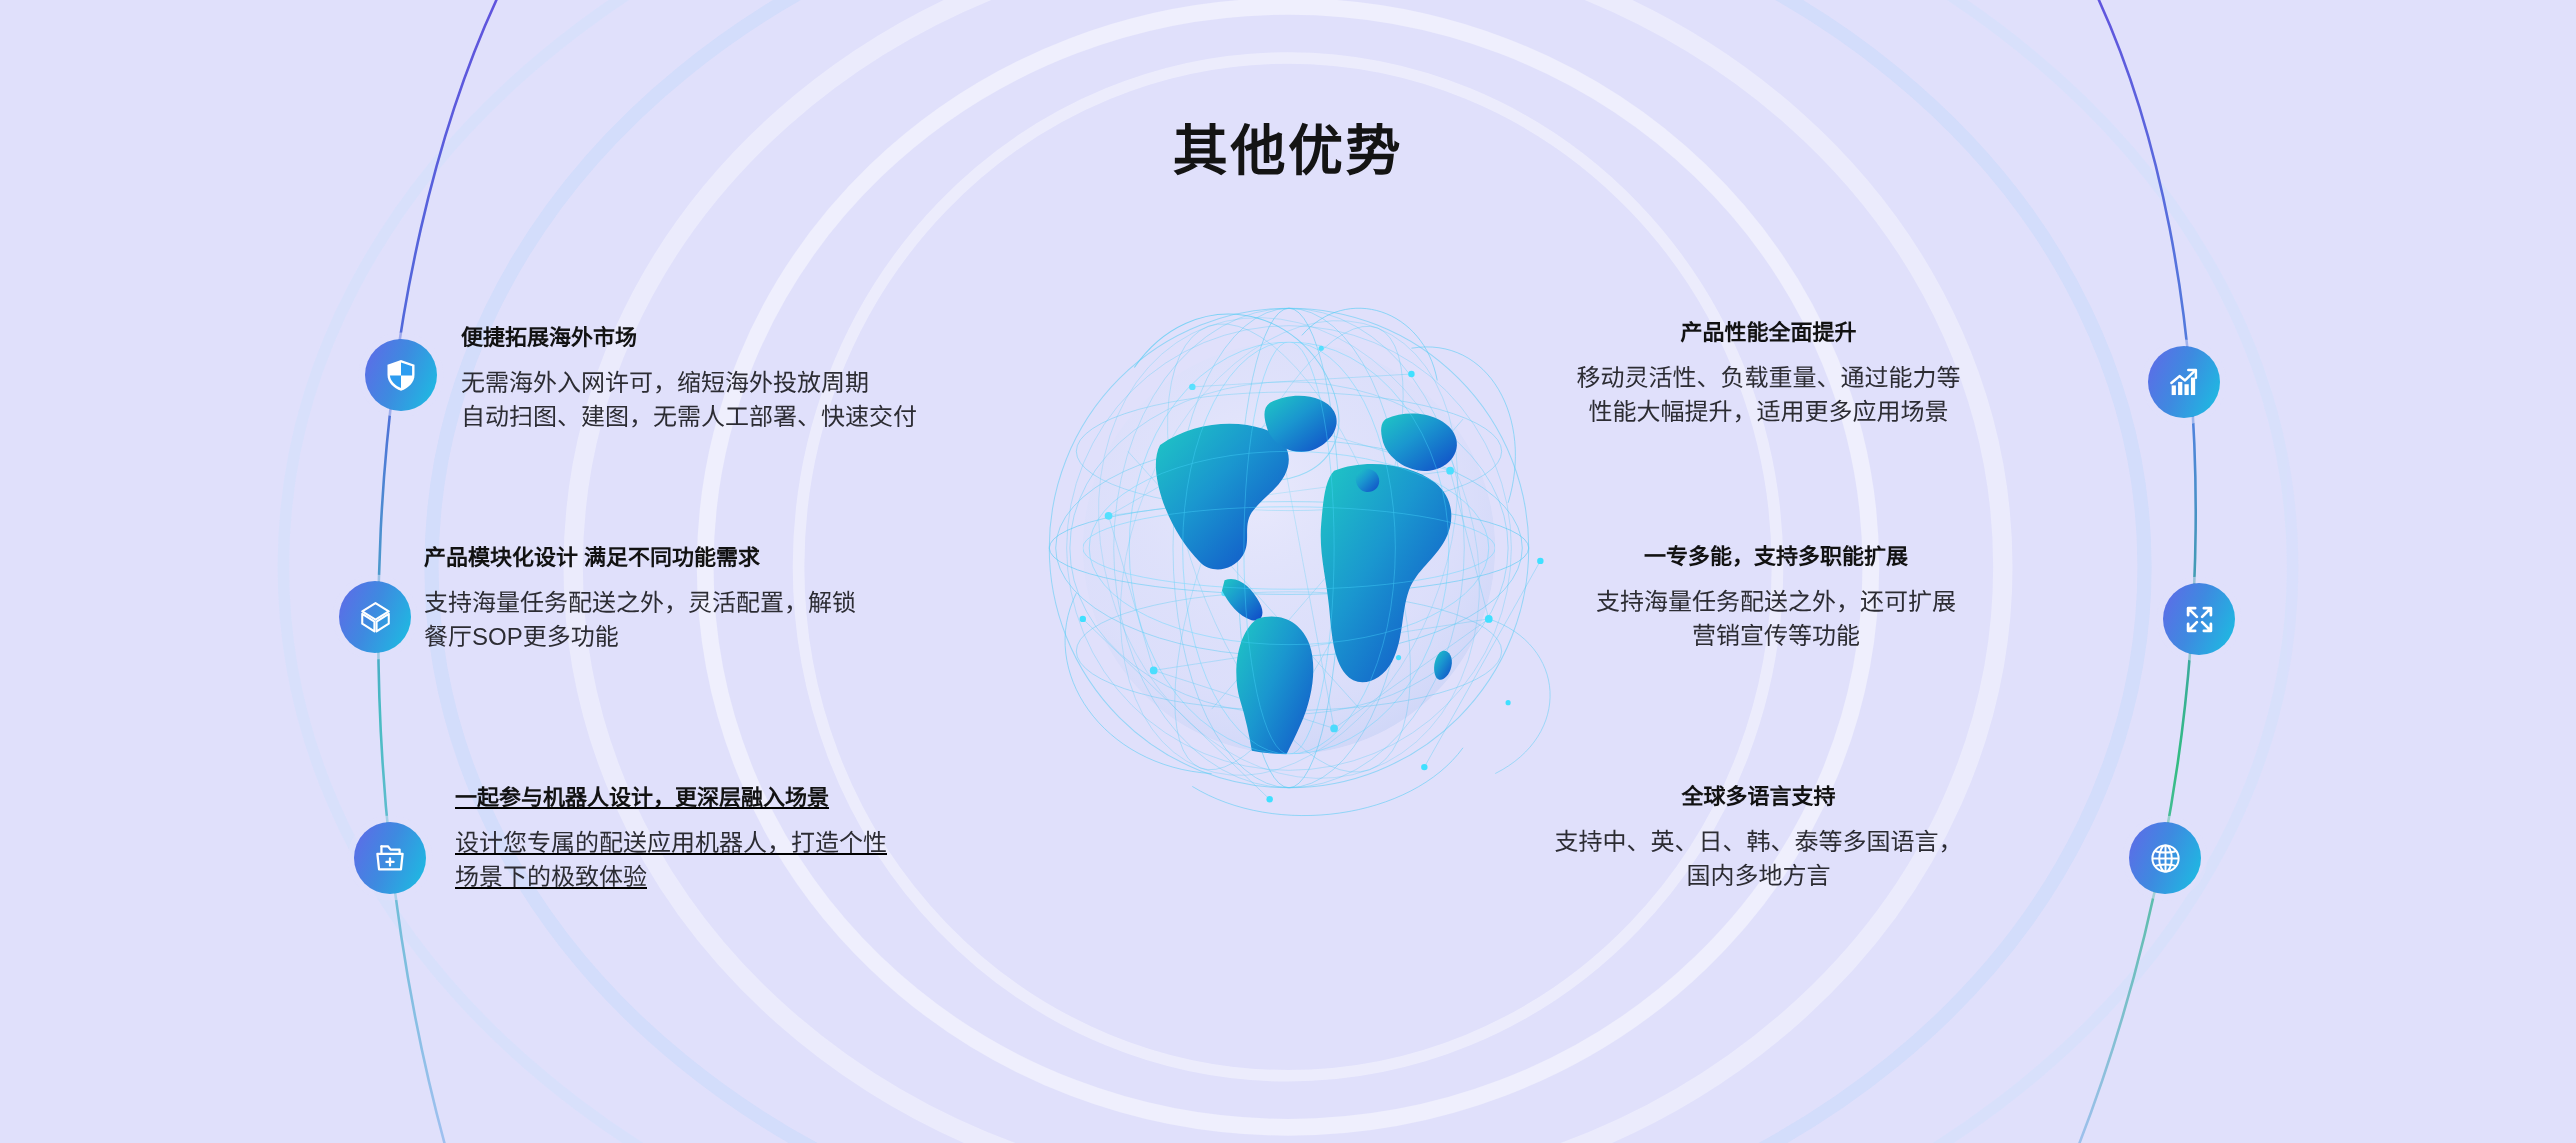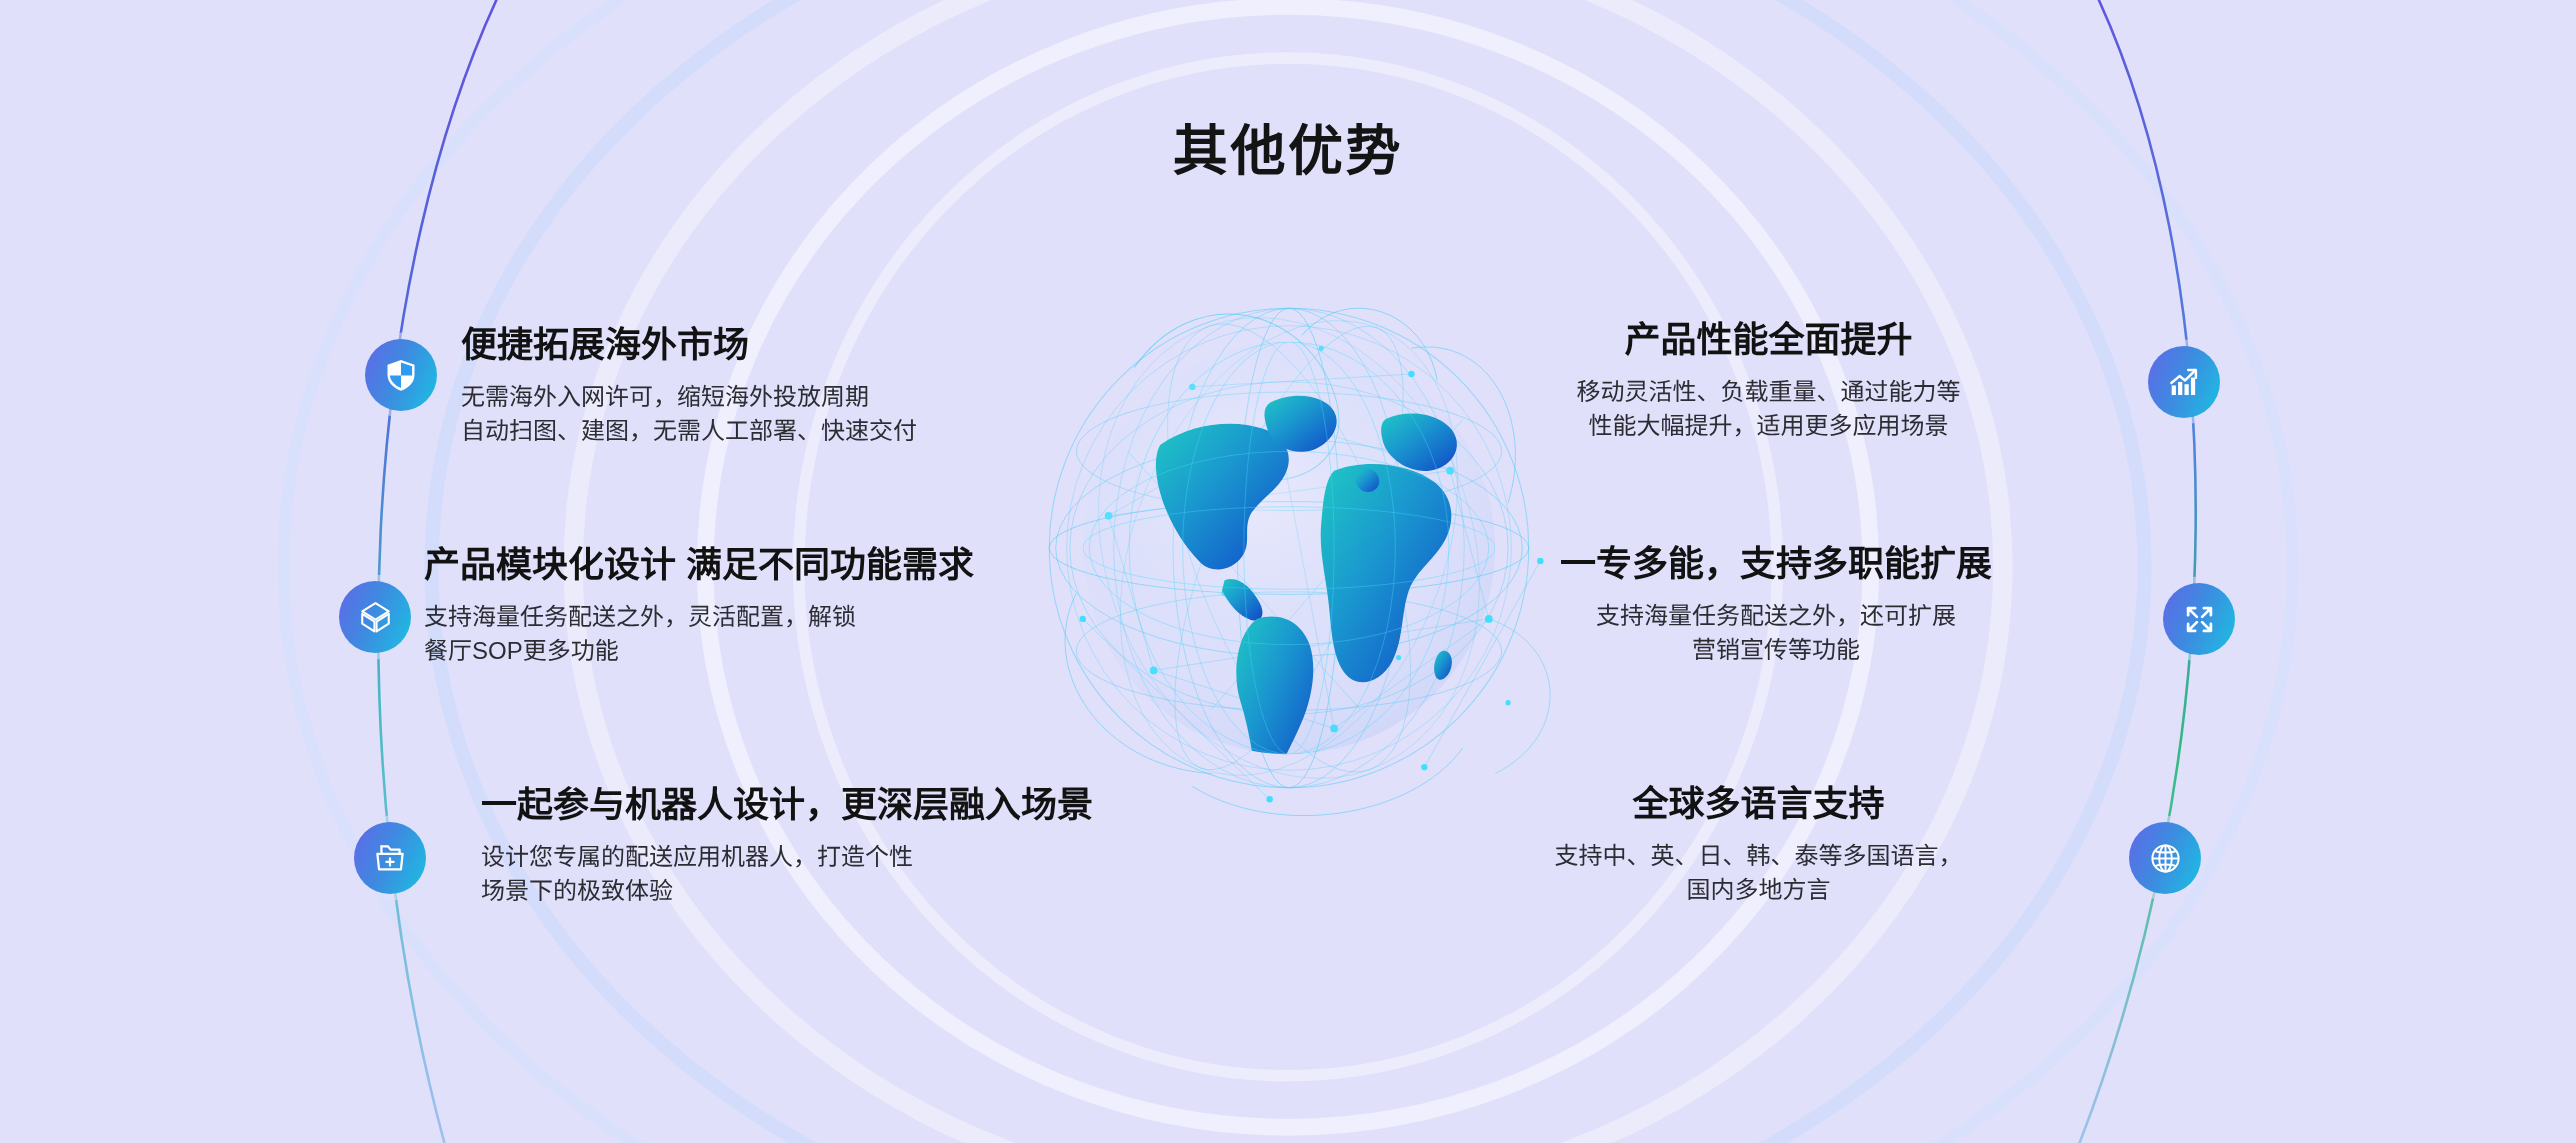--- a/index.html
+++ b/index.html
@@ -21,21 +21,21 @@
     position:absolute;left:0;top:106px;width:2576px;
     text-align:center;
     font-size:55px;font-weight:bold;color:#141414;
     letter-spacing:2.6px;
     white-space:nowrap;
   }
 
   
   .feature{position:absolute;display:block;}
   .feature .f-title{
-    font-size:36px;font-weight:bold;color:#121212;
+    font-size:22px;font-weight:bold;color:#121212;
     line-height:1.0;white-space:nowrap;margin-bottom:16.7px;
   }
   .feature .f-line{
     font-size:24px;color:#2c2c33;line-height:1.42;white-space:nowrap;
   }
   .left-col{text-align:left;}
   .right-col{text-align:center;}
 
   
   .icon-bubble{
@@ -51,21 +51,21 @@
   #bubble-cube  {left:339px;top:581px;}
   #bubble-folder{left:354px;top:822px;}
   
   #bubble-chart {left:2148px;top:346px;}
   #bubble-expand{left:2163px;top:583px;}
   #bubble-globe {left:2129px;top:822px;}
 
   
   #feat-0{left:461px;top:327px;}
   #feat-1{left:424px;top:547px;}
-  #feat-2{left:481px;top:787px;}
+  #feat-2{left:455px;top:787px;text-decoration:underline;}
   
   #feat-3{left:1417px;top:322px;width:703px;}
   #feat-4{left:1417px;top:546px;width:718px;}
   #feat-5{left:1417px;top:786px;width:683px;font-family:Liberation Serif, serif;}
 
   .globe-wrap{
     position:absolute;left:999px;top:258px;width:580px;height:580px;
   }
 </style>
 </head>

